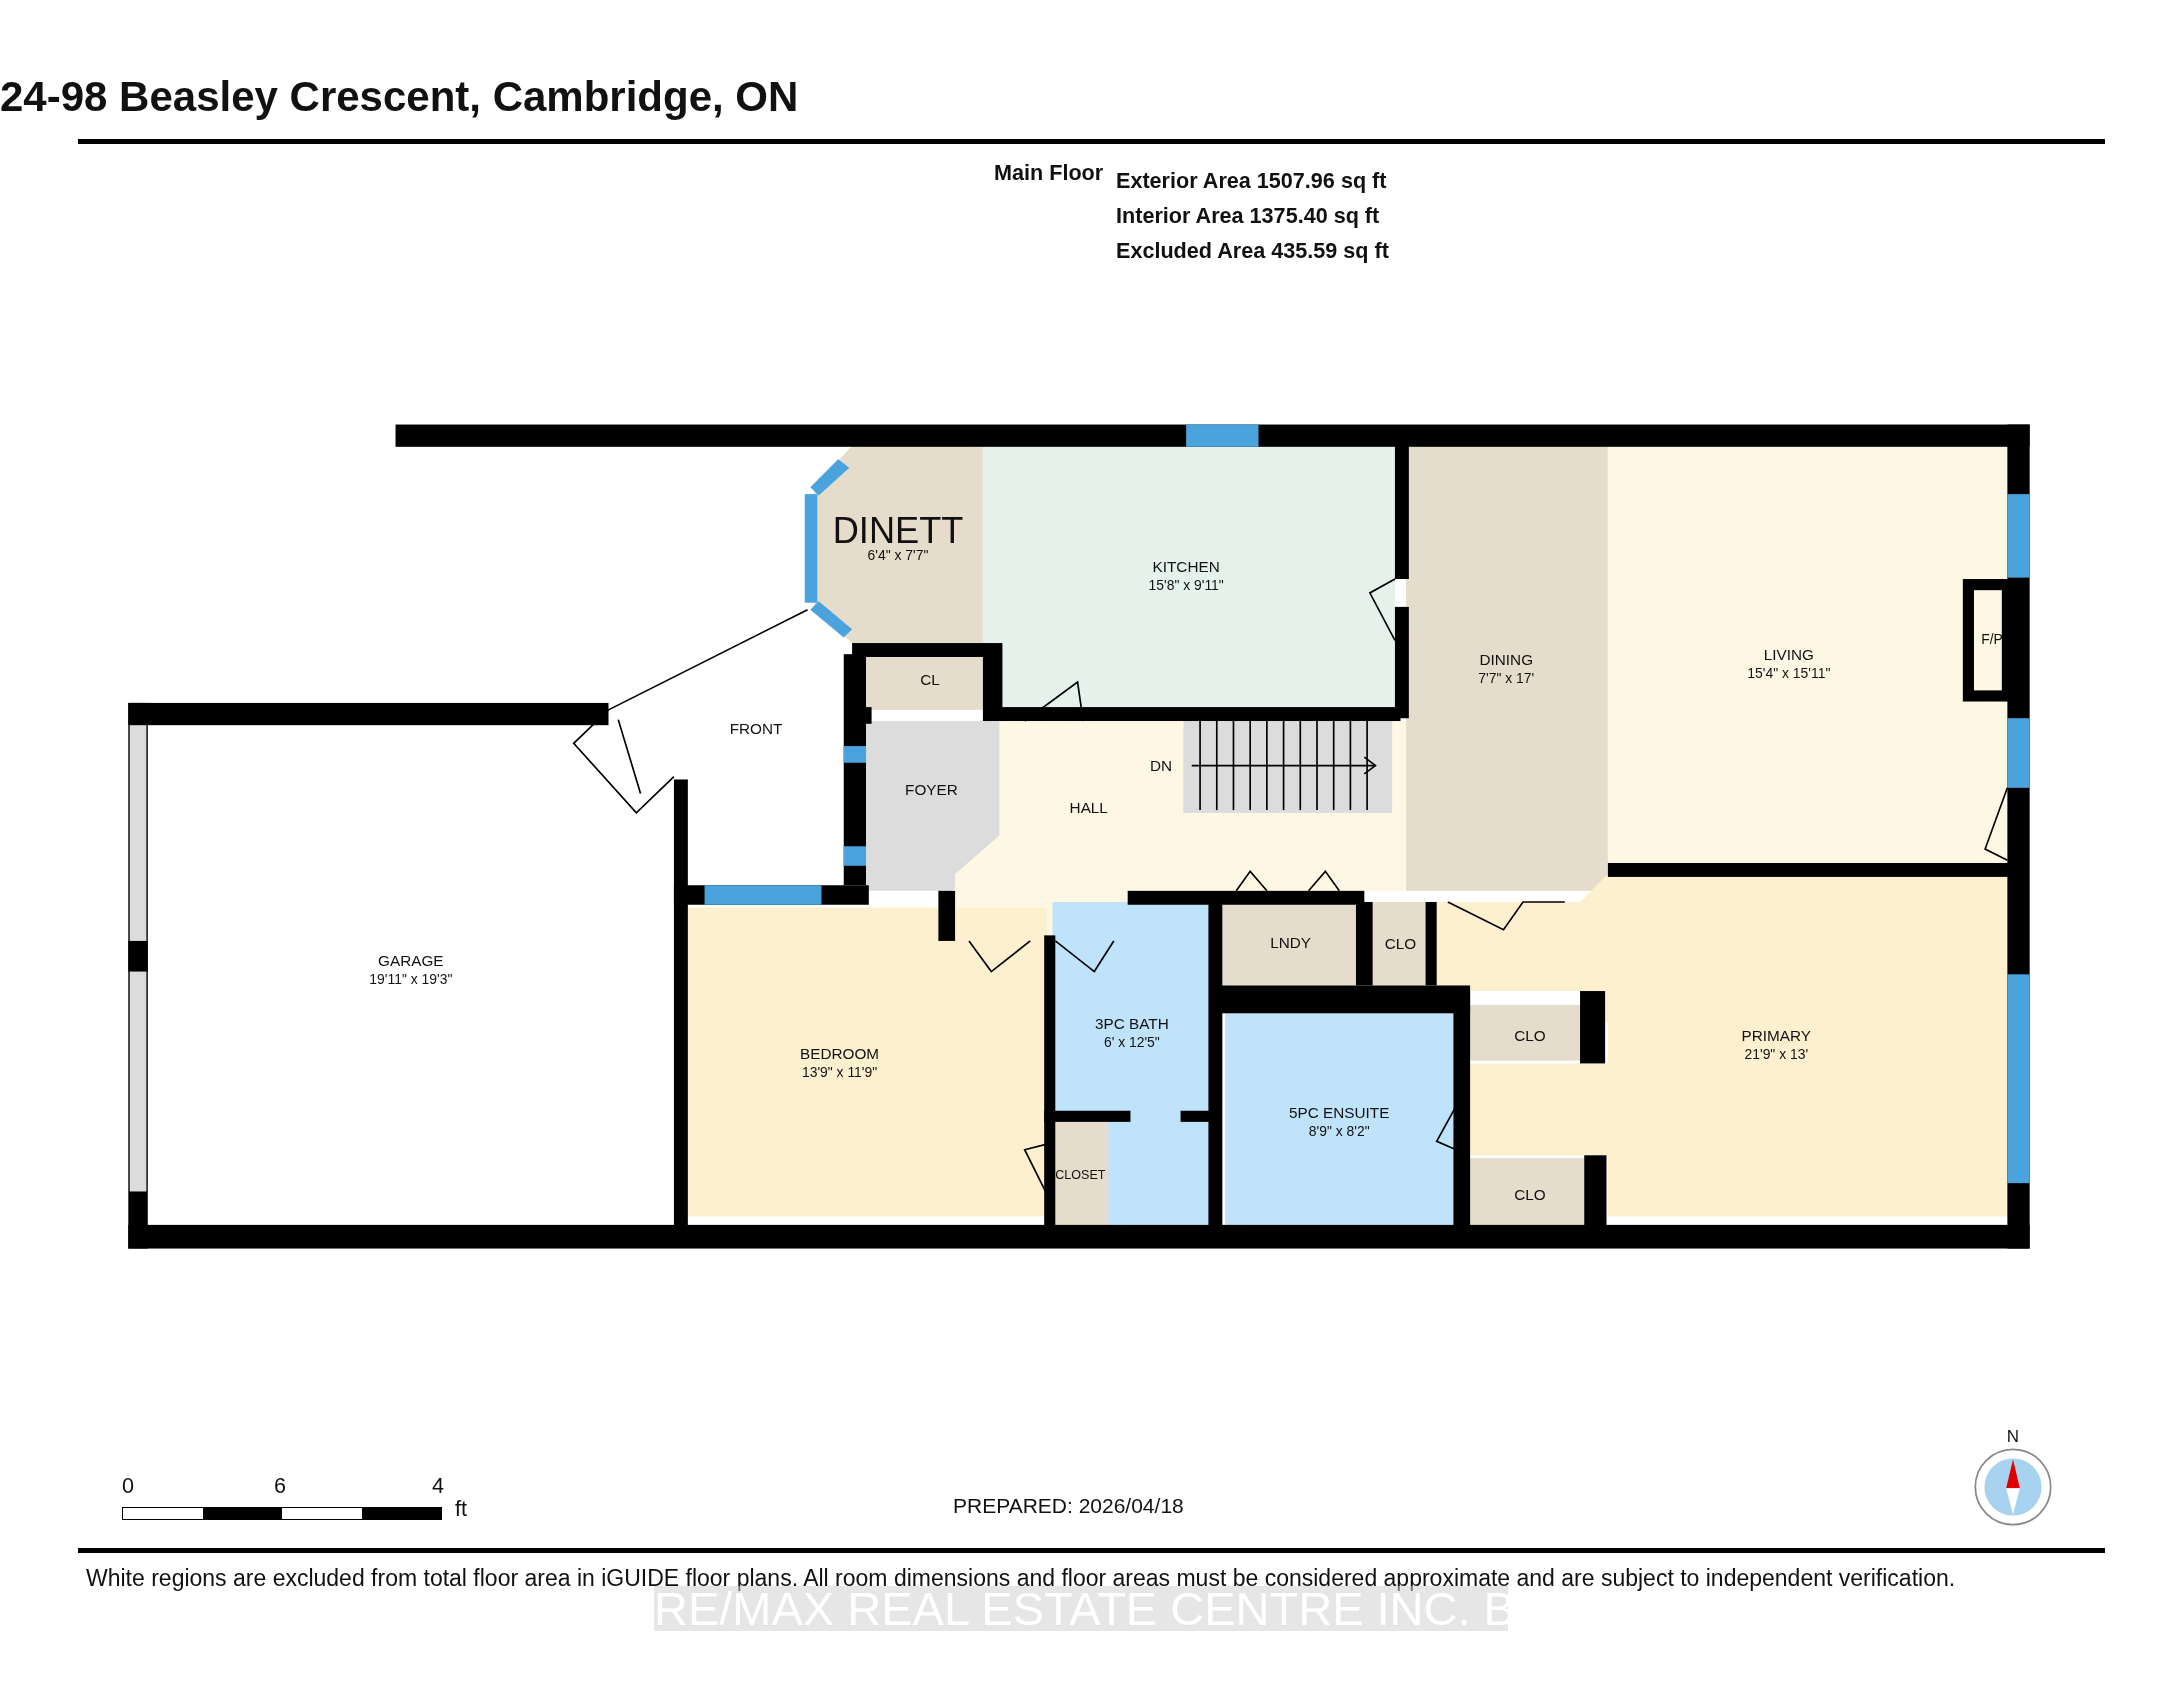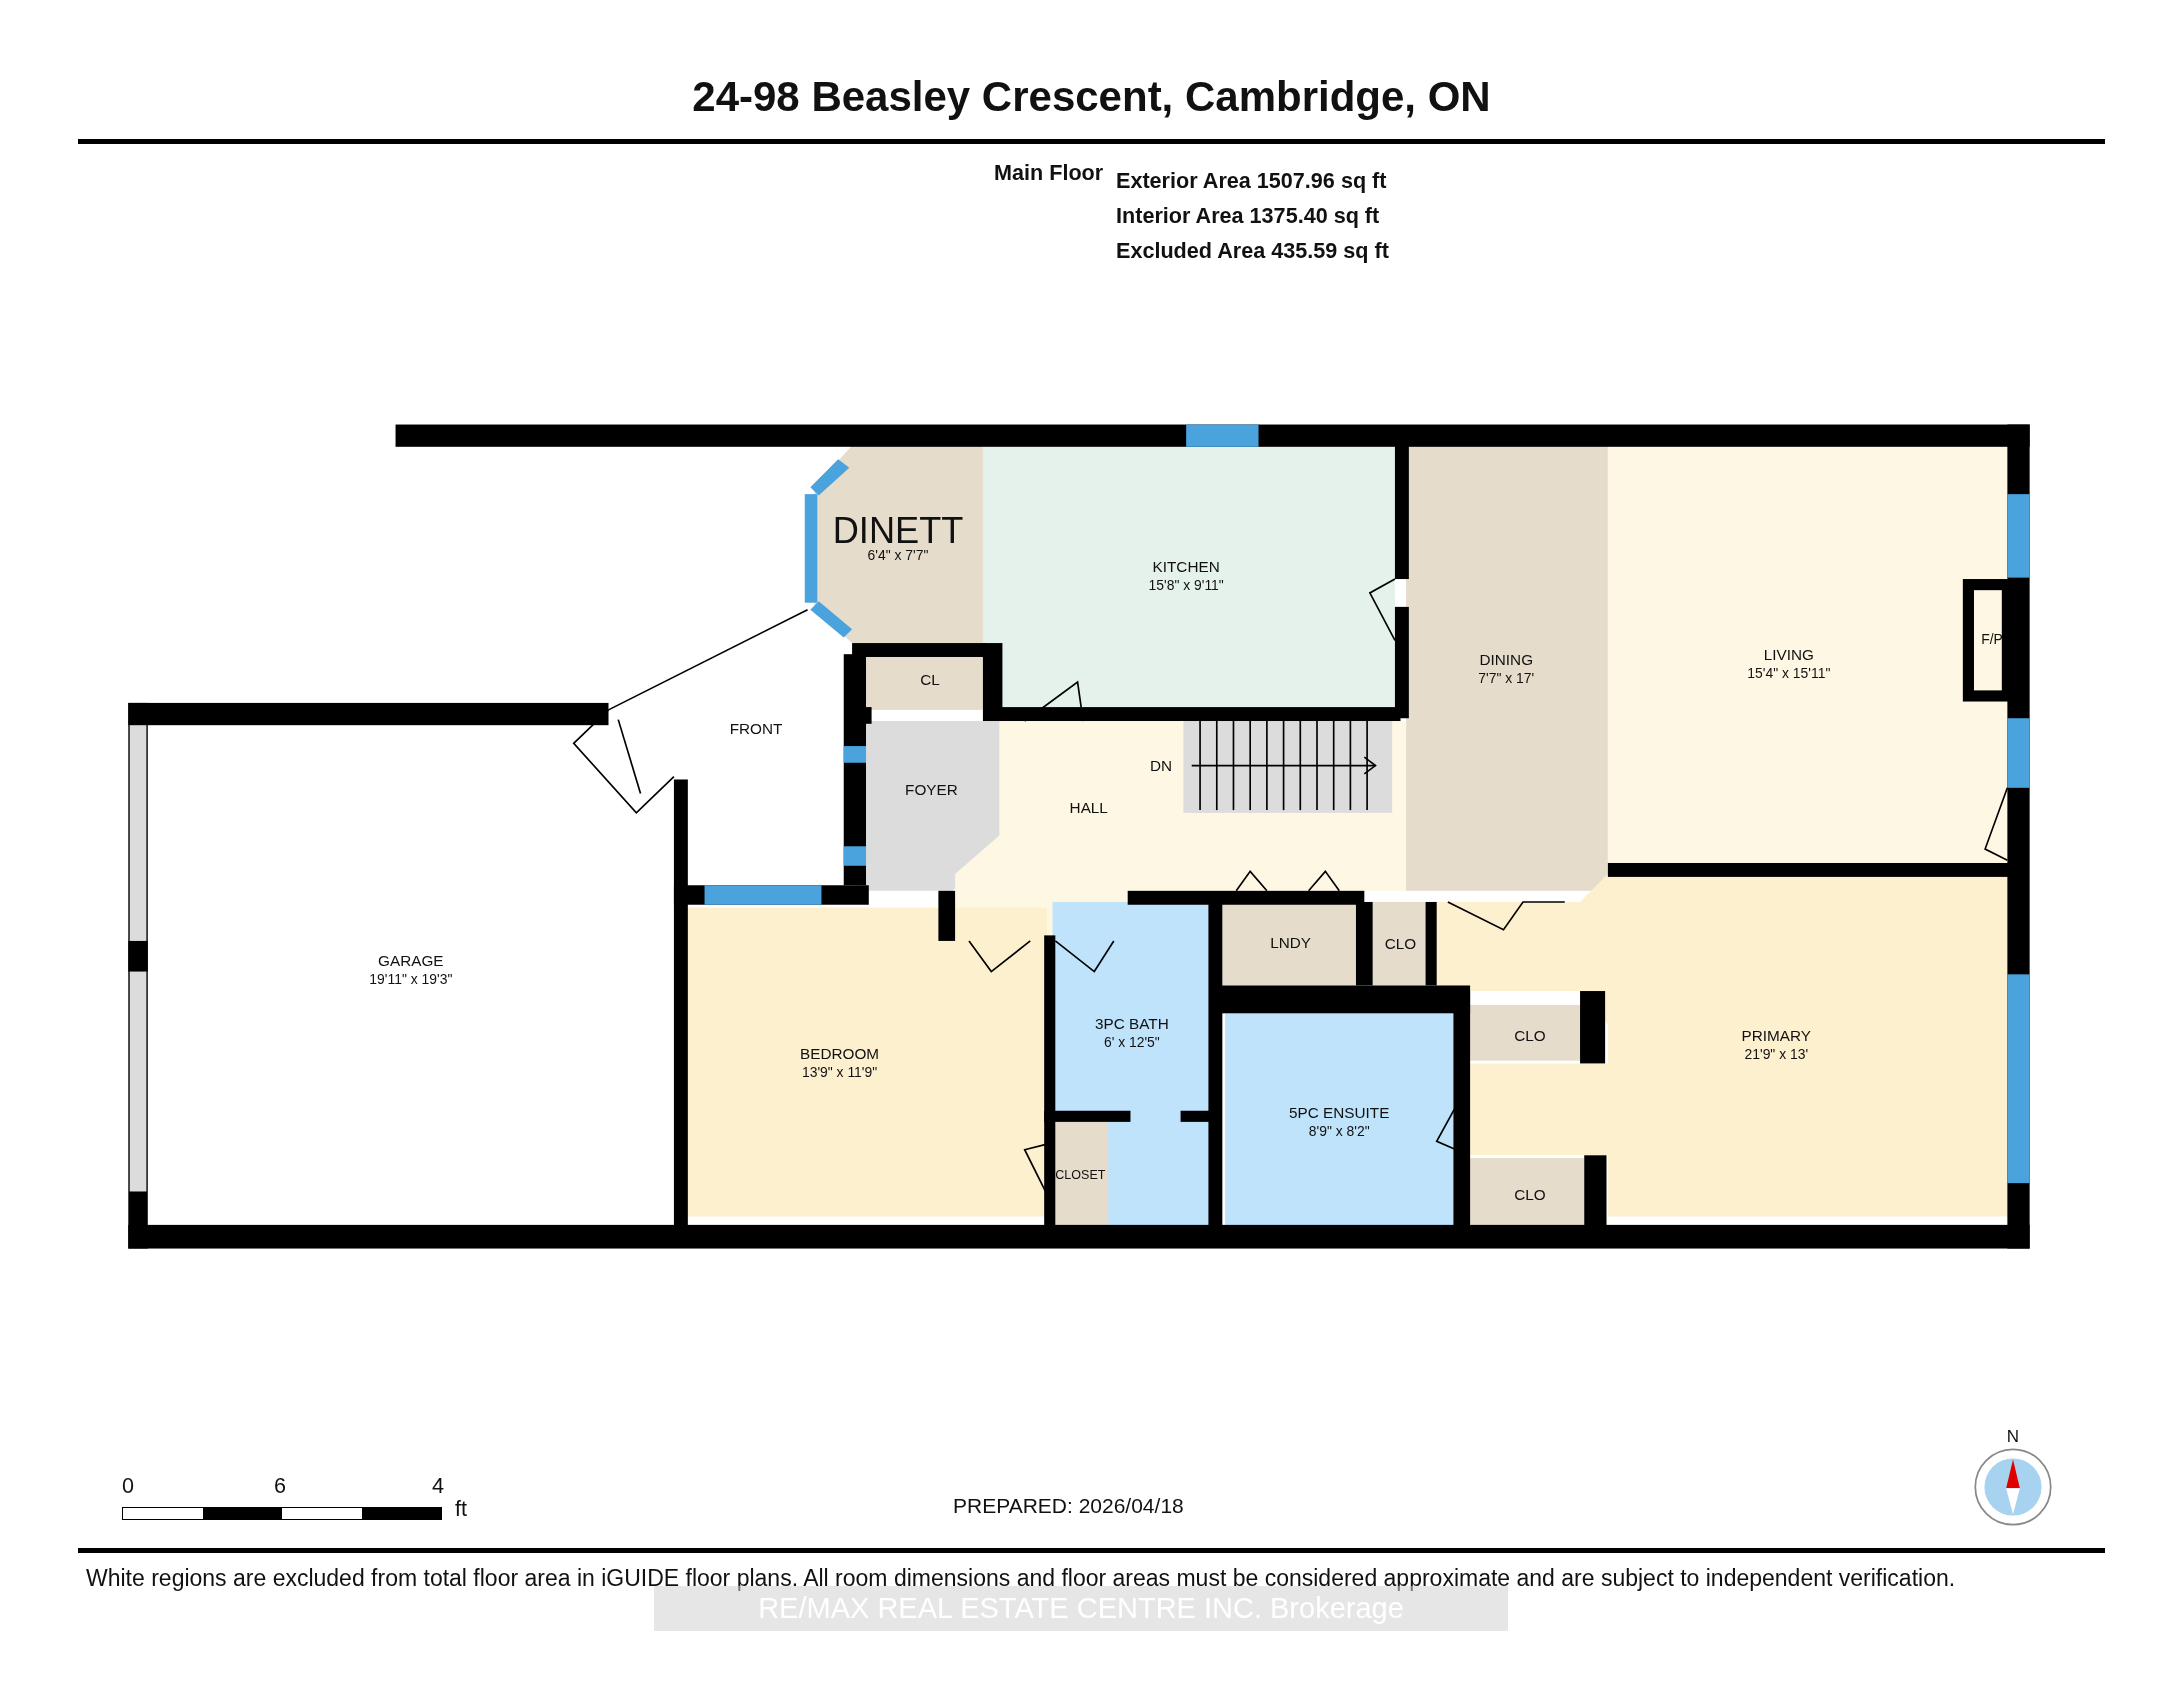--- a/index.html
+++ b/index.html
@@ -1,29 +1,29 @@
 <!DOCTYPE html>
 <html style="font-size:9px"><head>
 <meta charset="utf-8">
 <style>
   html,body{margin:0;padding:0;background:#fff;}
   body{width:2183px;height:1687px;position:relative;overflow:hidden;font-family:"Liberation Sans",sans-serif;color:#111;}
-  .title{position:absolute;left:0;width:2183px;top:73px;text-align:center;font-weight:bold;font-size:42px;letter-spacing:0px;}
+  .title{position:absolute;left:0;width:2183px;top:73px;font-weight:bold;font-size:42px;letter-spacing:0px;}
   .rule{position:absolute;left:78px;width:2027px;height:5.1px;background:#000;}
   .areas{position:absolute;top:155px;left:978px;font-size:21.6px;line-height:35px;}
   .areas .label{position:absolute;left:16px;top:0;font-weight:bold;white-space:nowrap;}
   .areas .vals{position:absolute;left:138px;top:8px;white-space:nowrap;font-weight:bold;}
   svg.plan{position:absolute;left:0;top:0;}
   .room-label{font-family:"Liberation Sans",sans-serif;font-size:26px;fill:#111;text-anchor:middle;}
   .scale{position:absolute;left:122px;top:1473px;}
   .scale .nums span{position:absolute;top:0;font-size:21.6px;}
   .prepared{position:absolute;left:953px;top:1494px;font-size:21px;white-space:nowrap;}
   .compass{position:absolute;left:1973px;top:1427px;}
   .footnote{position:absolute;left:86px;top:1565px;font-size:23px;white-space:nowrap;}
-  .watermark{position:absolute;left:654px;top:1586px;width:854px;height:45px;background:rgba(210,210,210,0.55);color:#fff;font-size:29px;line-height:45px;white-space:nowrap;text-align:center;}
+  .watermark{position:absolute;left:654px;top:1586px;width:854px;height:45px;background:rgba(210,210,210,0.55);color:#fff;font-size:47px;line-height:45px;white-space:nowrap;text-align:center;}
 </style>
 </head>
 <body>
 
 <div class="title">24-98 Beasley Crescent, Cambridge, ON</div>
 <div class="rule" style="top:139px;"></div>
 
 <div class="areas">
   <div class="label">Main Floor</div>
   <div class="vals">

